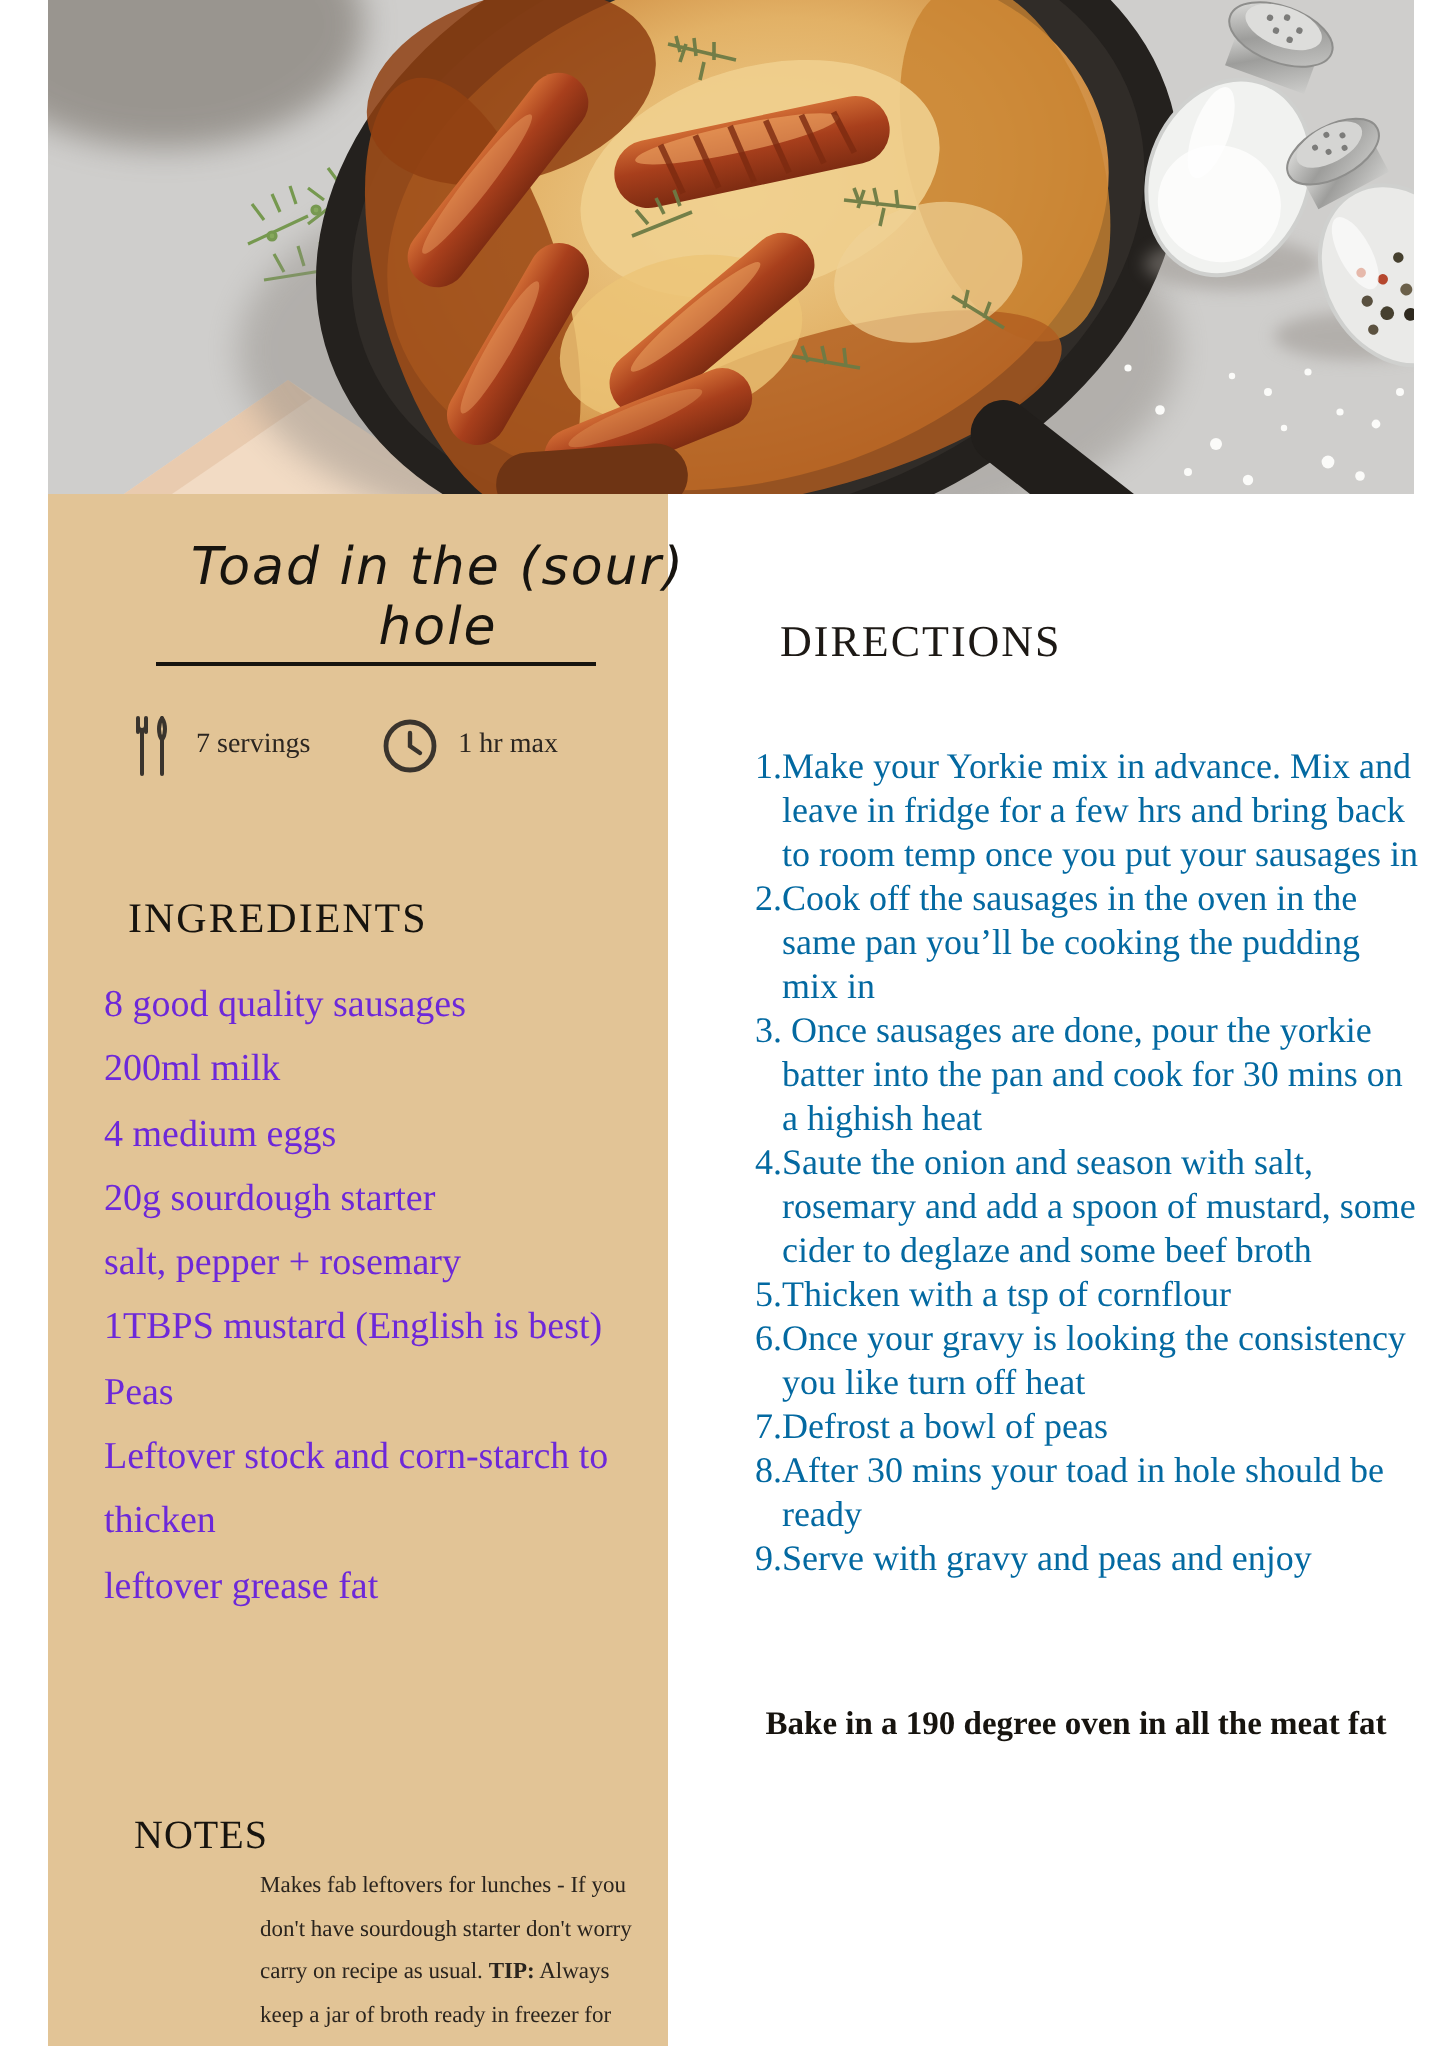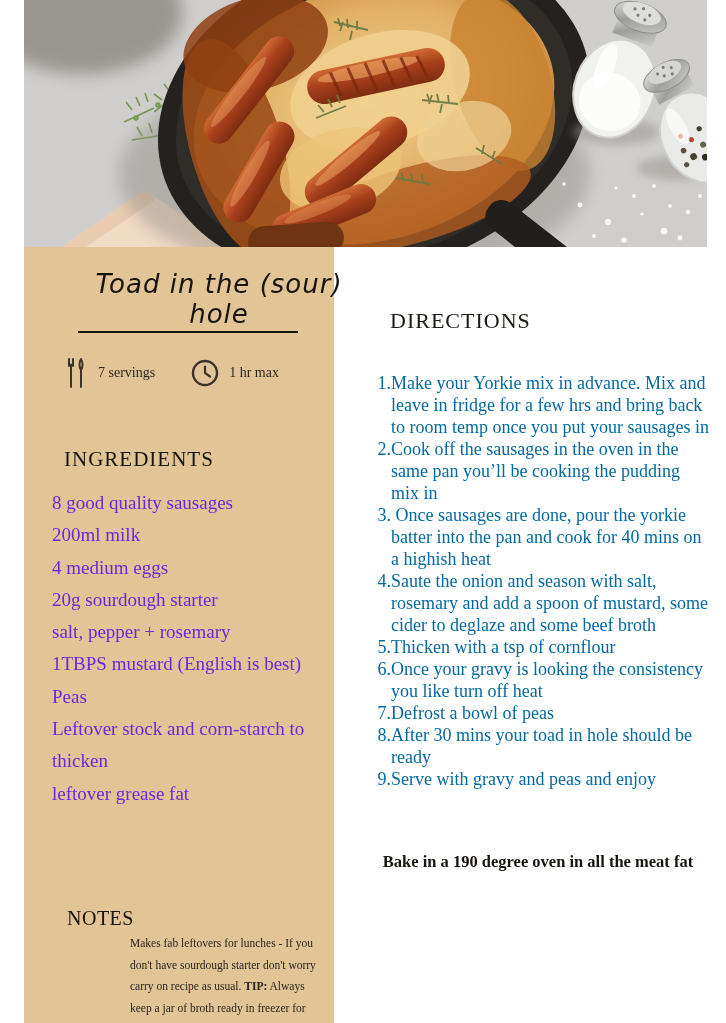--- a/index.html
+++ b/index.html
@@ -249,21 +249,21 @@
 
     <h3 class="notes-head">NOTES</h3>
     <p class="notes"><span>Makes fab leftovers for lunches - If you don't have sourdough starter don't worry carry on recipe as usual.</span> <b>TIP:</b> <span>Always keep a jar of broth ready in freezer for this recipe (and any others)</span></p>
   </aside>
 
   <section class="directions">
     <h2 class="dir-head">DIRECTIONS</h2>
     <ol class="dir-list">
       <li>Make your Yorkie mix in advance. Mix and leave in fridge for a few hrs and bring back to room temp once you put your sausages in</li>
       <li>Cook off the sausages in the oven in the same pan you’ll be cooking the pudding mix in</li>
-      <li> Once sausages are done, pour the yorkie batter into the pan and cook for 40 mins on a highish heat</li>
+      <li> Once sausages are done, pour the yorkie batter into the pan and cook for 30 mins on a highish heat</li>
       <li>Saute the onion and season with salt, rosemary and add a spoon of mustard, some cider to deglaze and some beef broth</li>
       <li>Thicken with a tsp of cornflour</li>
       <li>Once your gravy is looking the consistency you like turn off heat</li>
       <li>Defrost a bowl of peas</li>
       <li>After 30 mins your toad in hole should be ready</li>
       <li>Serve with gravy and peas and enjoy</li>
     </ol>
     <p class="bake-note">Bake in a 190 degree oven in all the meat fat</p>
   </section>
 

